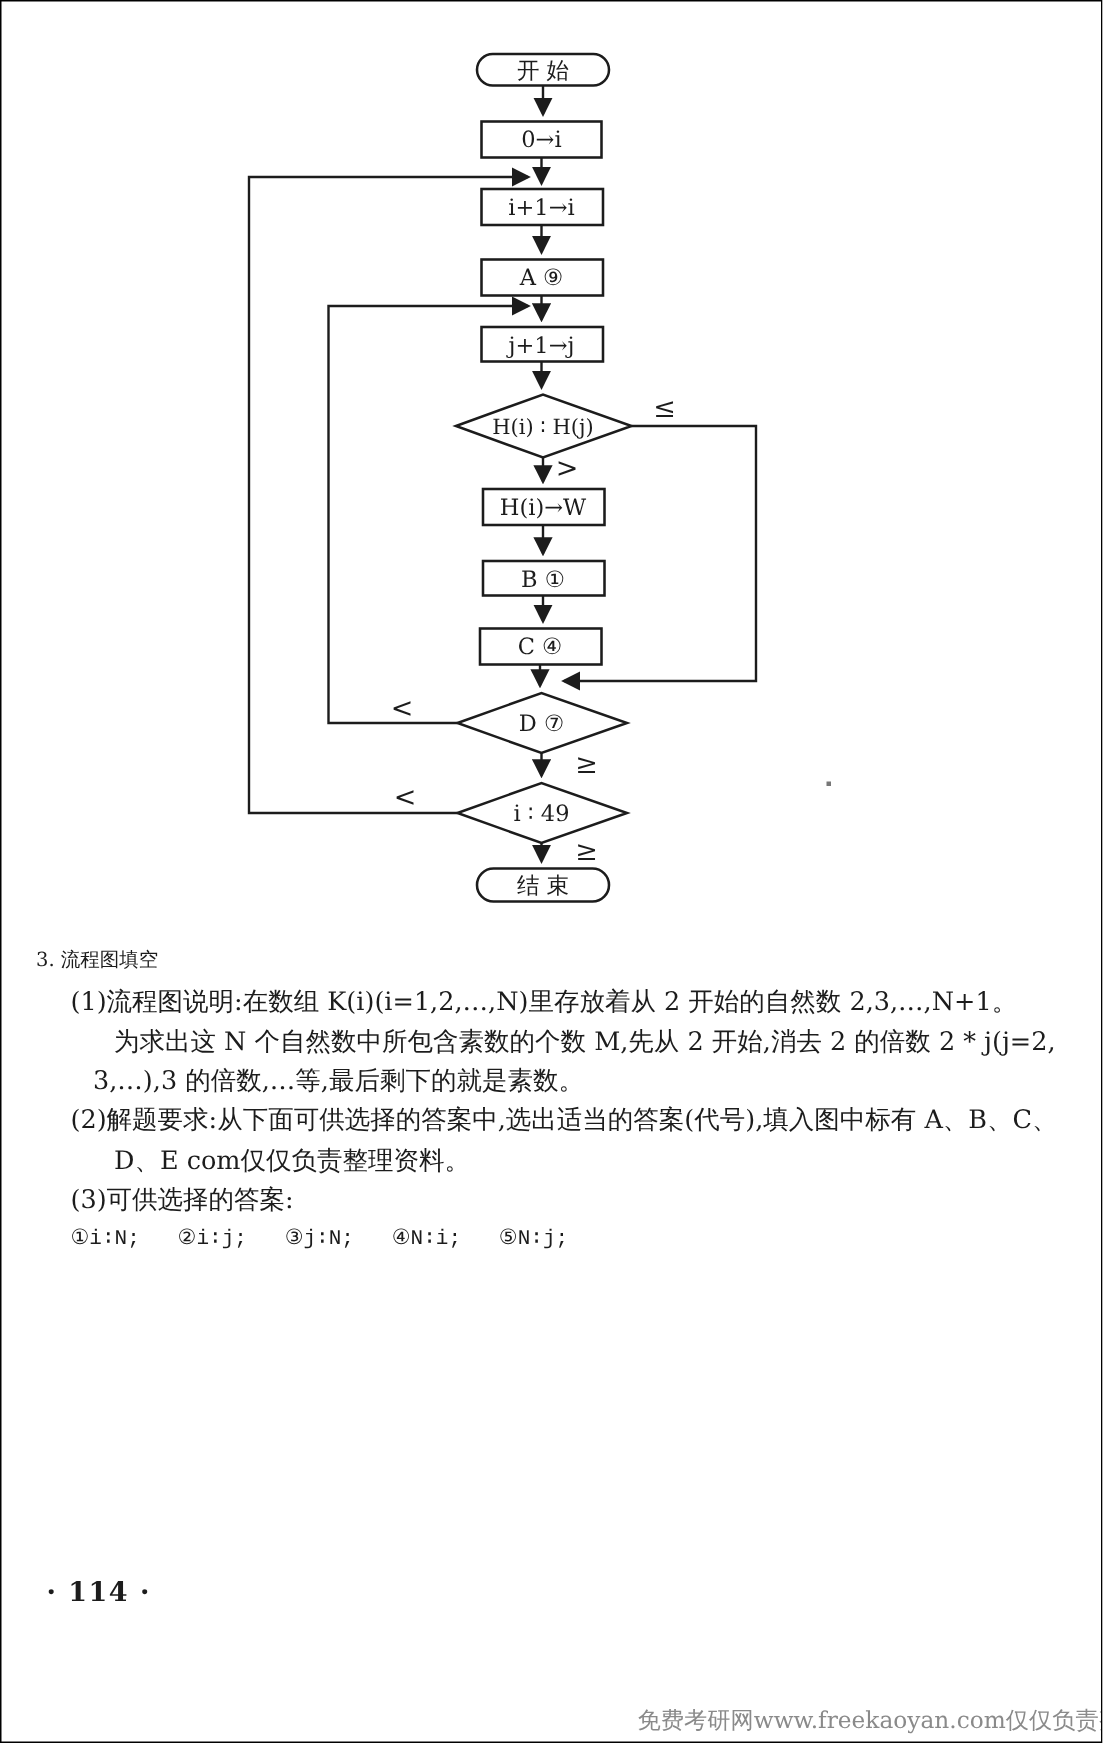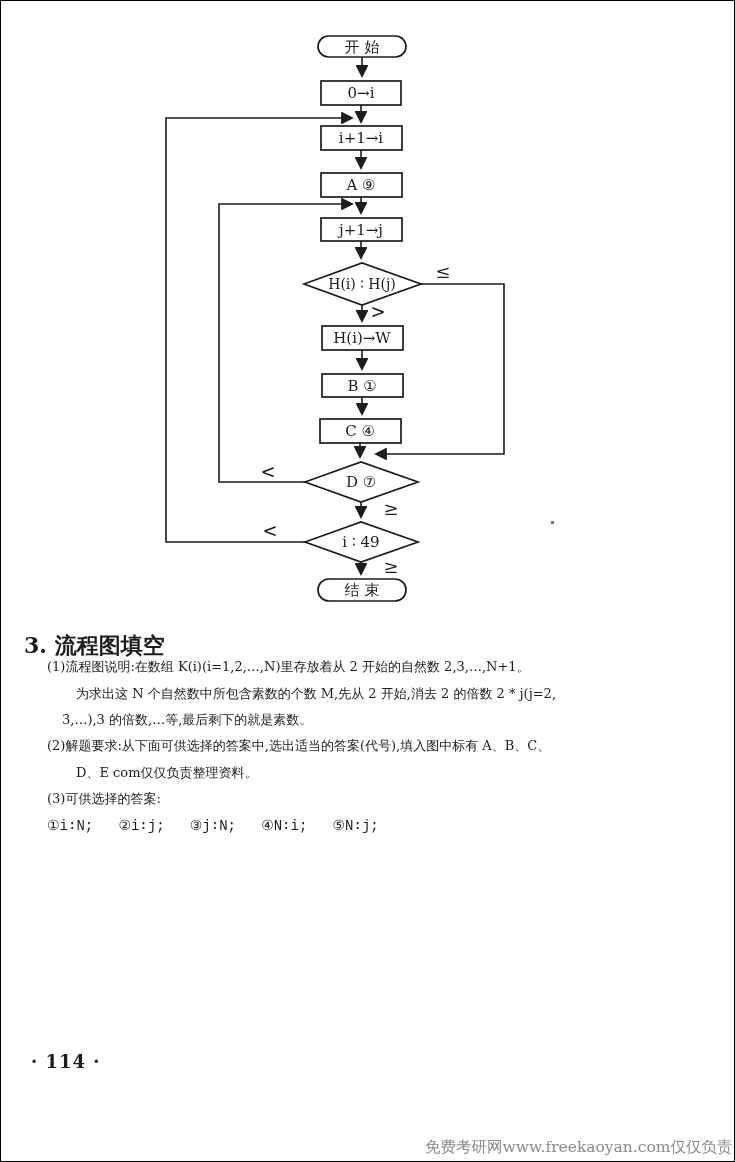--- a/index.html
+++ b/index.html
@@ -20,24 +20,24 @@
   svg.flowchart text {
     font-family: "DejaVu Serif", "Liberation Serif", serif;
     font-size: 15px;
     fill: #1c1c1c;
     text-anchor: middle;
   }
   svg.flowchart text.branch-label { font-size: 18px; }
   .txt {
     position: absolute;
     white-space: pre;
-    font-size: 13px;
+    font-size: 17px;
     line-height: 1.0;
   }
-  .heading { font-weight: bold; font-size: 22px; }
+  .heading { font-weight: normal; font-size: 13px; }
   .answers { font-size: 14px; font-family: Liberation Mono, monospace; }
   .page-number { font-size: 18px; letter-spacing: 1px; font-weight: bold; }
   .watermark { color: #8a8a8a; font-size: 15.5px; }
   .artifact-dot {
     position: absolute;
     width: 3px; height: 3px;
     background: #777;
   }
 </style>
 </head>

